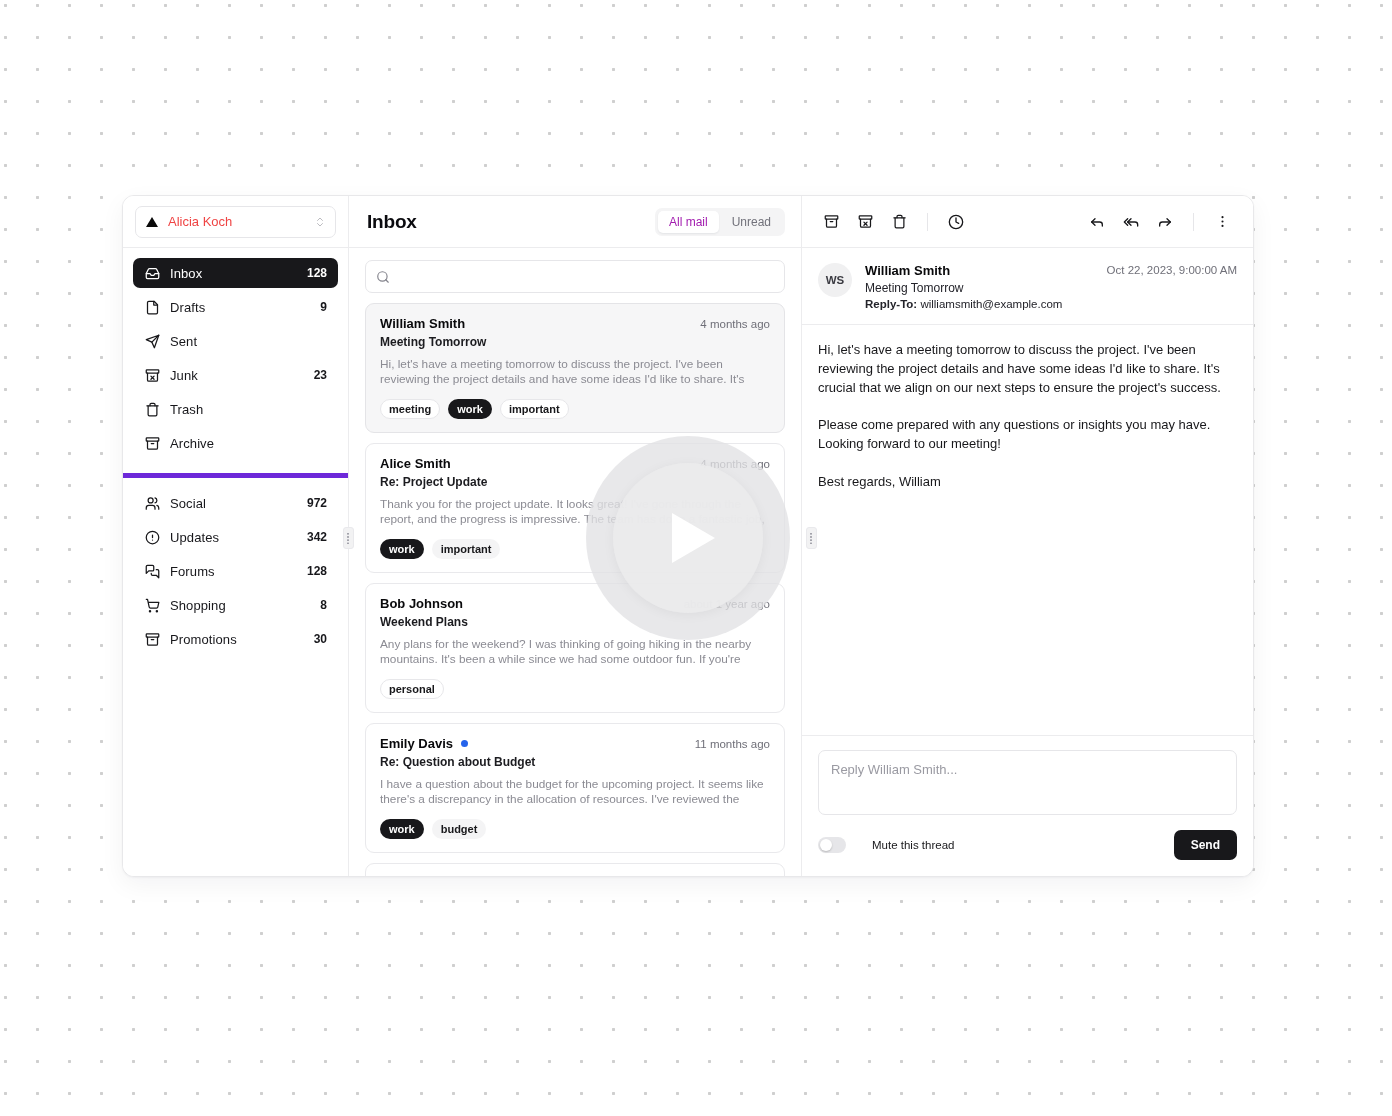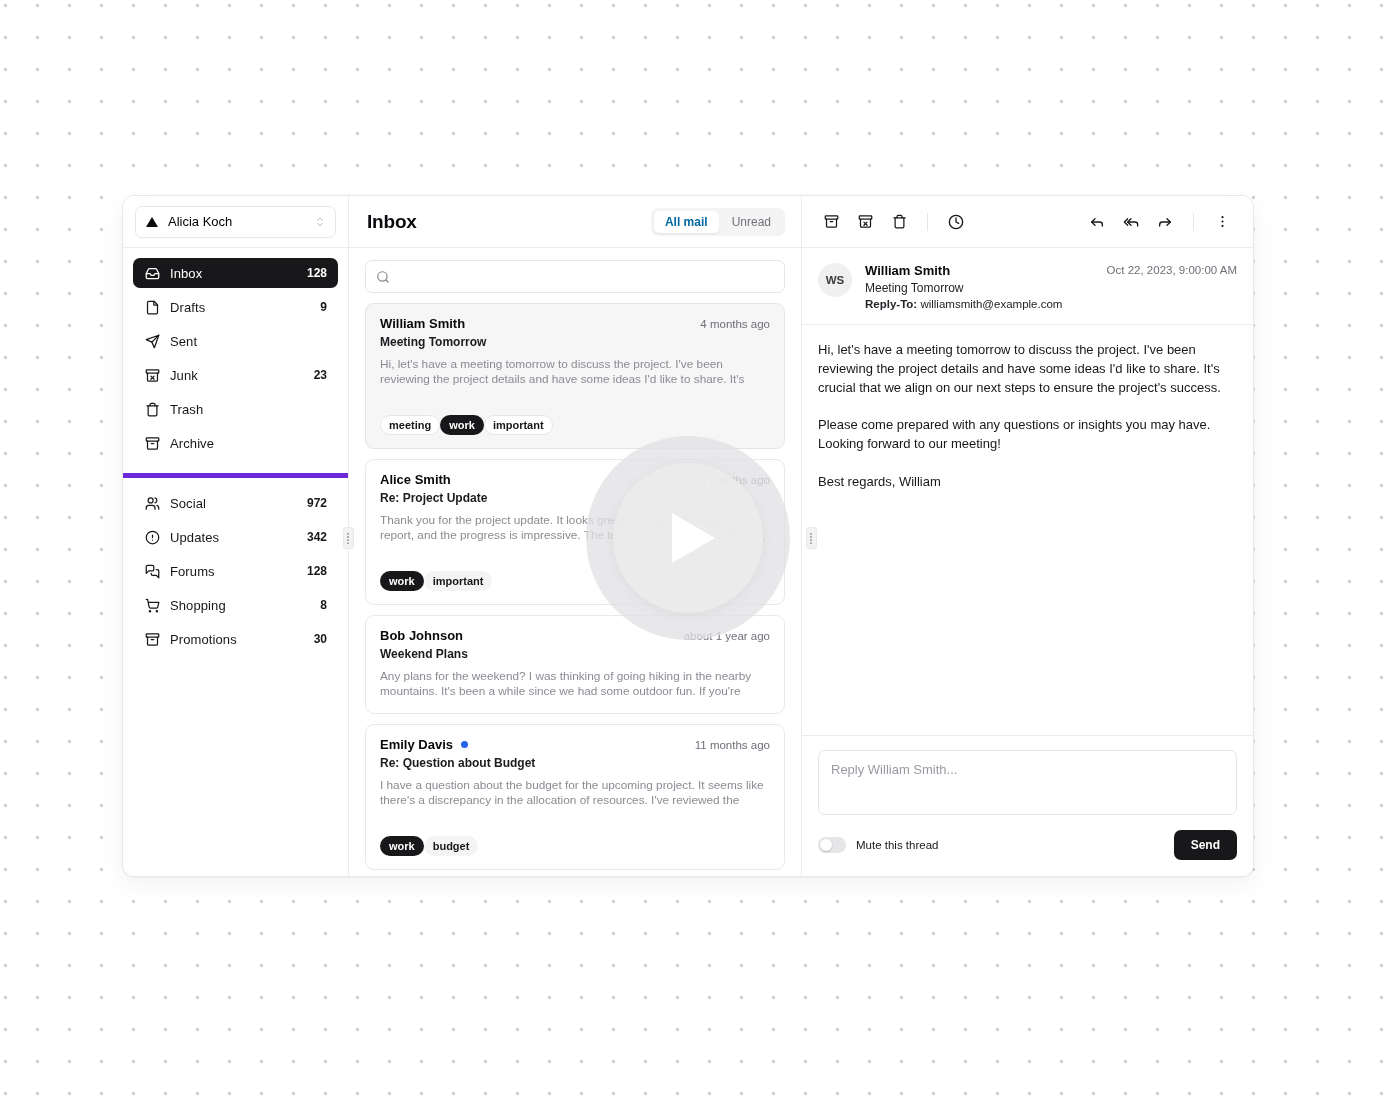--- a/index.html
+++ b/index.html
@@ -53,21 +53,21 @@
     border: 1px solid #e6e6e9;
     border-radius: 7px;
     display: flex; align-items: center;
     padding: 0 9px;
     gap: 9px;
     background: #fff;
     cursor: pointer;
   }
   .account-btn .tri { flex: 0 0 auto; display:flex; }
   .account-name {
-    font-size: 13px; color: #000000; flex: 1;
+    font-size: 13px; color: #ef4444; flex: 1;
     white-space: nowrap; overflow: hidden;
   }
   .chev { flex: 0 0 auto; opacity: .45; display:flex; }
 
   .nav-group { padding: 10px 10px 0 10px; }
   .nav-group.second { padding-top: 10px; border-top: 5px solid #6d28d9; margin-top: 11px; }
   .nav-item {
     height: 30px;
     display: flex; align-items: center;
     gap: 10px;
@@ -110,21 +110,21 @@
   }
   .seg-btn {
     font-size: 12px;
     padding: 4px 11px;
     border-radius: 5px;
     color: #71717a;
     cursor: pointer;
     font-weight: 500;
   }
   .seg-btn.on {
-    background: #fff; color: #0369a1; font-weight: 700;
+    background: #fff; color: #a21caf; font-weight: 400;
     box-shadow: 0 1px 2px rgba(16,24,40,.07);
   }
 
   .search-wrap { padding: 12px 16px 10px 16px; background:#fff; }
   .search-box {
     position: relative;
     height: 33px;
     border: 1px solid #e6e6e9;
     border-radius: 7px;
     display: flex; align-items: center;
@@ -160,21 +160,21 @@
   .dot-unread { width: 7px; height: 7px; border-radius: 50%; background: #2563eb; flex: 0 0 7px; }
   .mi-spacer { flex: 1; }
   .mi-date { font-size: 11.5px; color: #6f6f78; white-space: nowrap; }
   .mi-subject { font-size: 12px; font-weight: 600; color: #1c1c20; margin-top: 4px; }
   .mi-preview {
     font-size: 11.8px; line-height: 1.28;
     color: #8b8b93;
     margin-top: 8px;
     max-height: 31px; overflow: hidden;
   }
-  .mi-tags { display: flex; margin-top: 27px; flex-wrap: wrap; }
+  .mi-tags { display: flex; gap: 8px; margin-top: 11px; flex-wrap: wrap; }
   .tag {
     font-size: 11px; font-weight: 700;
     padding: 3px 9px; border-radius: 20px;
     line-height: 14px;
   }
   .tag.default { background: #18181b; color: #fff; }
   .tag.secondary { background: #f4f4f5; color: #18181b; }
   .tag.outline { background: #fff; border: 1px solid #e7e7ea; color: #18181b; padding: 2px 8px; }
 
   
@@ -235,21 +235,21 @@
     width: 100%; height: 65px;
     border: 1px solid #e6e6e9;
     border-radius: 7px;
     padding: 11px 12px;
     font-size: 13px; font-family: inherit;
     color: #18181b;
     resize: none; outline: none;
     display: block;
   }
   .reply-area textarea::placeholder { color: #9a9aa2; }
-  .reply-foot { display: flex; align-items: center; margin-top: 15px; }
+  .reply-foot { display: flex; align-items: center; margin-top: 15px; gap: 16px; }
   .switch {
     width: 28px; height: 16px; border-radius: 10px;
     background: #e6e6e9; position: relative; cursor: pointer; flex: 0 0 28px;
   }
   .switch .knob {
     position: absolute; left: 2px; top: 2px;
     width: 12px; height: 12px; border-radius: 50%;
     background: #fff; box-shadow: 0 1px 2px rgba(0,0,0,.2);
   }
   .mute-label { font-size: 11.5px; color: #18181b; margin-left: 10px; font-weight: 500; }
@@ -518,20 +518,23 @@
       </div>
 
       <div class="mail-item">
         <div class="mi-top">
           <span class="mi-name">Bob Johnson</span>
           <span class="mi-spacer"></span>
           <span class="mi-date">about 1 year ago</span>
         </div>
         <div class="mi-subject">Weekend Plans</div>
         <div class="mi-preview">Any plans for the weekend? I was thinking of going hiking in the nearby mountains. It's been a while since we had some outdoor fun. If you're interested, let me know, and we…</div>
+        <div class="mi-tags">
+          <span class="tag outline">personal</span>
+        </div>
       </div>
 
       <div class="mail-item">
         <div class="mi-top">
           <span class="mi-name">Emily Davis</span>
           <span class="dot-unread"></span>
           <span class="mi-spacer"></span>
           <span class="mi-date">11 months ago</span>
         </div>
         <div class="mi-subject">Re: Question about Budget</div>

